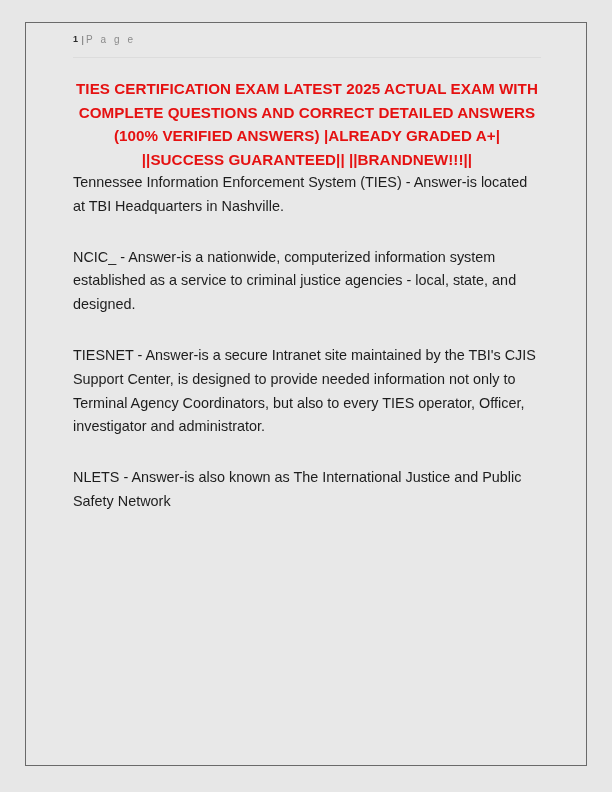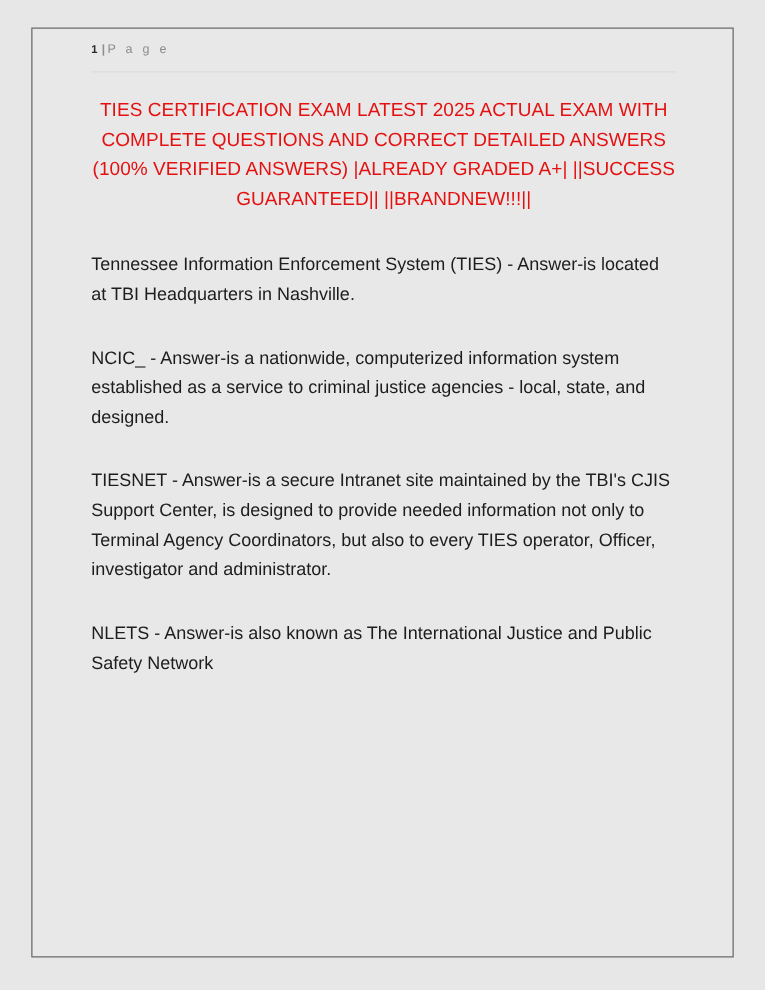--- a/index.html
+++ b/index.html
@@ -62,31 +62,30 @@
     height: 1px;
     background: #dcdcdc;
     width: 468px;
     margin-top: 1px;
   }
 
   
   .doc-title {
     margin-top: 19px;
     color: #e51111;
-    font-weight: normal;
+    font-weight: bold;
     font-size: 15.2px;
     line-height: 23.5px;
     text-align: center;
     letter-spacing: 0.05px;
     width: 468px;
   }
 
   
   .qa-list {
-    margin-top: 30px;
   }
   .qa-block {
     color: #1d1d1d;
     font-size: 14.4px;
     line-height: 23.8px;
     margin-bottom: 27px;
     width: 470px;
     text-align: left;
   }
   .qa-block:last-child {

